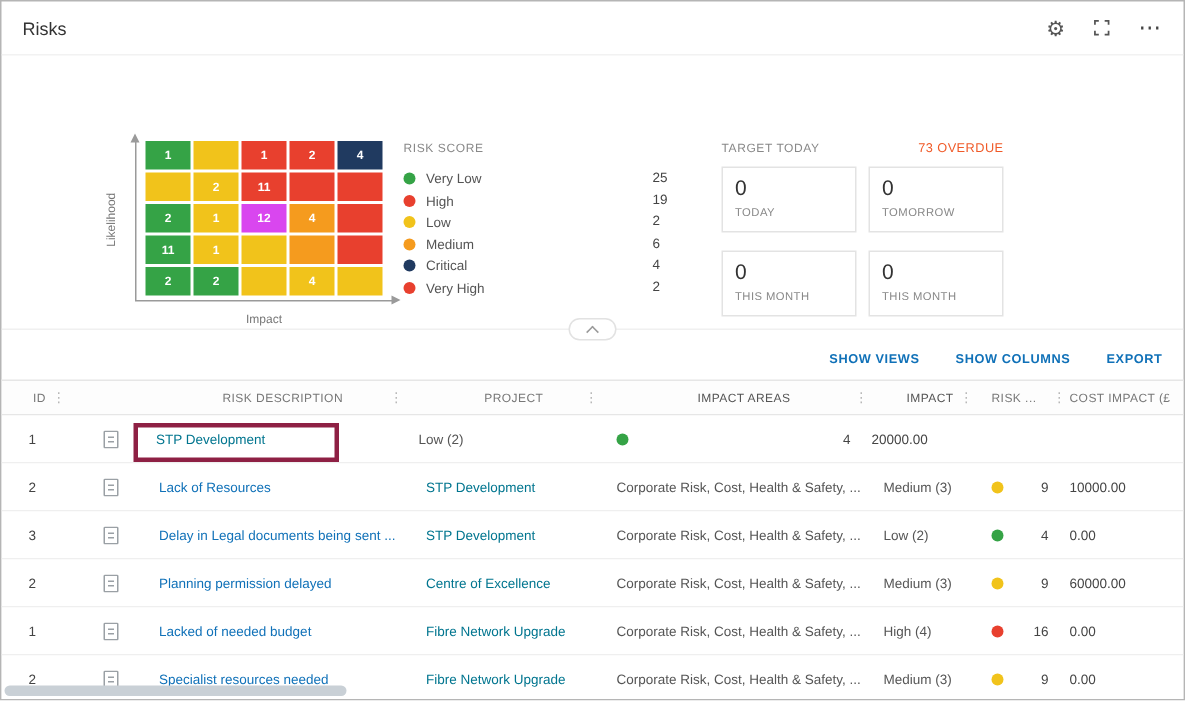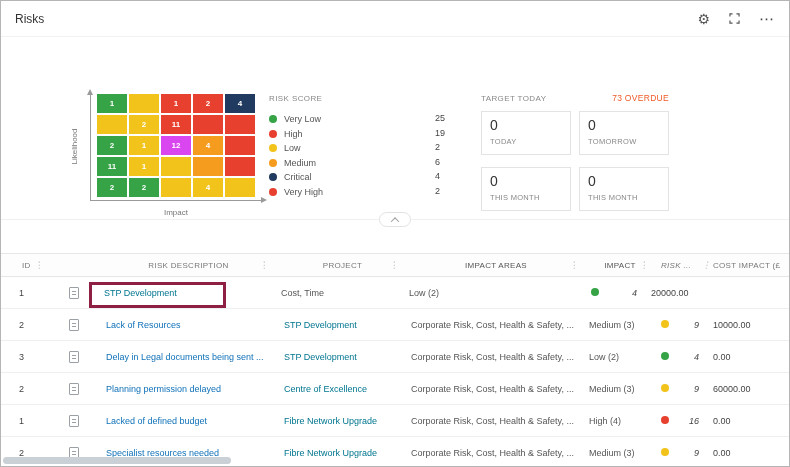--- a/index.html
+++ b/index.html
@@ -78,21 +78,21 @@
   .col1 { display:flex; justify-content:center; }
   .doc { width:10px; height:12px; border:1px solid #9aa0a5; border-radius:1px; position:relative; display:inline-block; }
   .doc::before, .doc::after { content:''; position:absolute; left:2px; right:2px; height:1px; background:#9aa0a5; }
   .doc::before { top:3px; } .doc::after { top:6px; }
   .col2 { padding-left:15px; overflow:visible; }
   .desc { color:var(--desc); text-decoration:none; }
   .col3 { padding-left:13px; }
   .proj { color:var(--proj); text-decoration:none; }
   .col4 { padding-left:10px; color:#555; }
   .col5 { padding-left:8px; color:#555; }
-  .col6 { display:flex; align-items:flex-start; justify-content:space-between; padding:0 14px 0 10px;font-style:italic; }
+  .col6 { display:flex; align-items:center; justify-content:space-between; padding:0 14px 0 10px; }
   .score { color:#444; }
   .col7 { text-align:left; padding-right:4px; }
 
   
   .annot { position:absolute; left:88px; width:137px; height:26px;
            border:3px solid var(--annot); z-index:3; pointer-events:none; }
   .hscroll { position:absolute; left:2px; bottom:2px; width:228px; height:7px;
              border-radius:4px; background:#c9d0d6; cursor:pointer; z-index:4; }
 </style>
 </head>
@@ -211,20 +211,25 @@
           </div>
         </div>
     </div>
   </div>
 
   <div class="divline"></div>
   <div class="pill">
     <span class="chev"></span>
   </div>
 
+  <div class="linksrow">
+      <a class="tlink" href="#">SHOW VIEWS</a>
+      <a class="tlink" href="#">SHOW COLUMNS</a>
+      <a class="tlink" href="#">EXPORT</a>
+    </div>
 
   <div class="table">
     <div class="thead">
         <div class="th col0"><span>ID</span><span class="kebab" style="right: 12px;">⋮</span></div>
         <div class="th col1">
           <span></span>
         </div>
         <div class="th col2"><span>RISK DESCRIPTION</span><span class="kebab">⋮</span></div>
         <div class="th col3"><span>PROJECT</span><span class="kebab">⋮</span></div>
         <div class="th col4"><span>IMPACT AREAS</span><span class="kebab">⋮</span></div>
@@ -235,21 +240,20 @@
         </div>
         <div class="th col7"><span>COST IMPACT (£</span></div>
       </div>
     <div>
         <div class="tr">
           <div class="td col0 cid">1</div>
           <div class="td col1">
             <span class="doc"></span>
           </div>
           <div class="td col3"><a class="proj" href="#">STP Development</a></div>
-          <div class="td col4">Cost, Time</div>
           <div class="td col5">Low (2)</div>
           <div class="td col6">
             <span class="dot" style="background:#35a346"></span>
             <span class="score">4</span>
           </div>
           <div class="td col7">20000.00</div>
         </div>
         <div class="tr">
           <div class="td col0 cid">2</div>
           <div class="td col1">
@@ -293,21 +297,21 @@
             <span class="dot" style="background:#f1c31b"></span>
             <span class="score">9</span>
           </div>
           <div class="td col7">60000.00</div>
         </div>
         <div class="tr">
           <div class="td col0 cid">1</div>
           <div class="td col1">
             <span class="doc"></span>
           </div>
-          <div class="td col2"><a class="desc" href="#">Lacked of defined budget</a></div>
+          <div class="td col2"><a class="desc" href="#">Lacked of needed budget</a></div>
           <div class="td col3"><a class="proj" href="#">Fibre Network Upgrade</a></div>
           <div class="td col4">Corporate Risk, Cost, Health &amp; Safety, ...</div>
           <div class="td col5">High (4)</div>
           <div class="td col6">
             <span class="dot" style="background:#e8402e"></span>
             <span class="score">16</span>
           </div>
           <div class="td col7">0.00</div>
         </div>
         <div class="tr">

